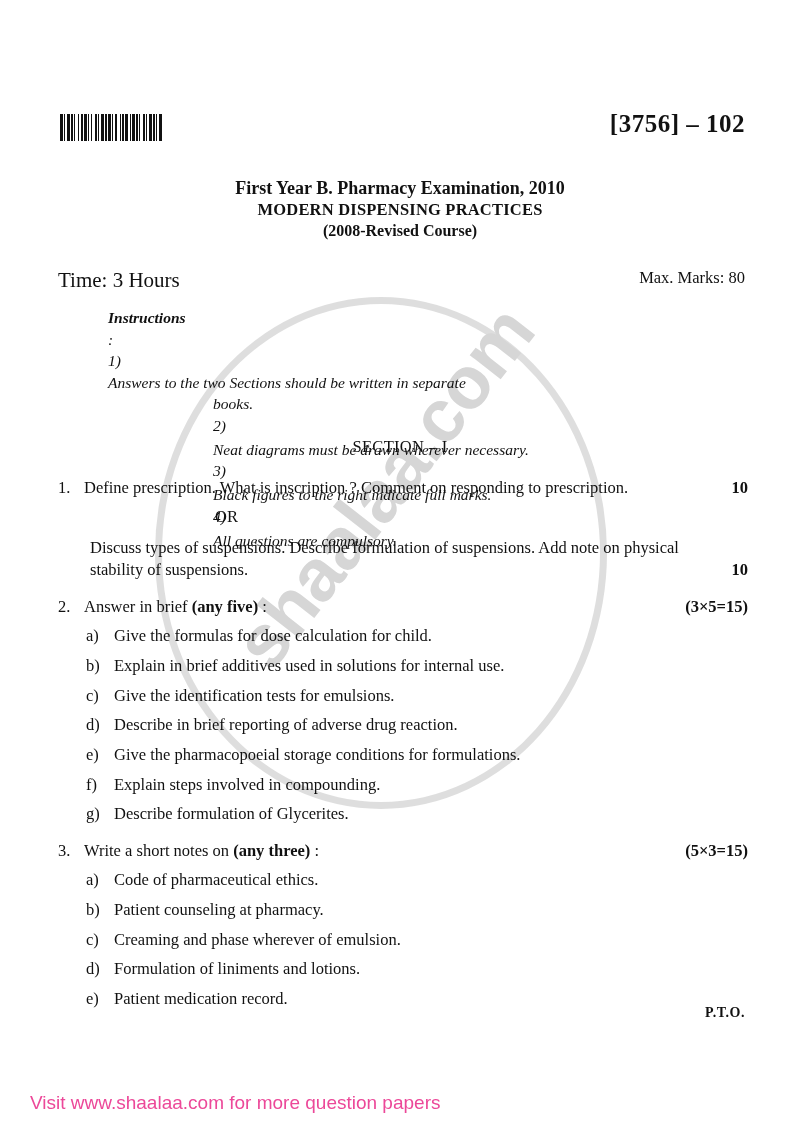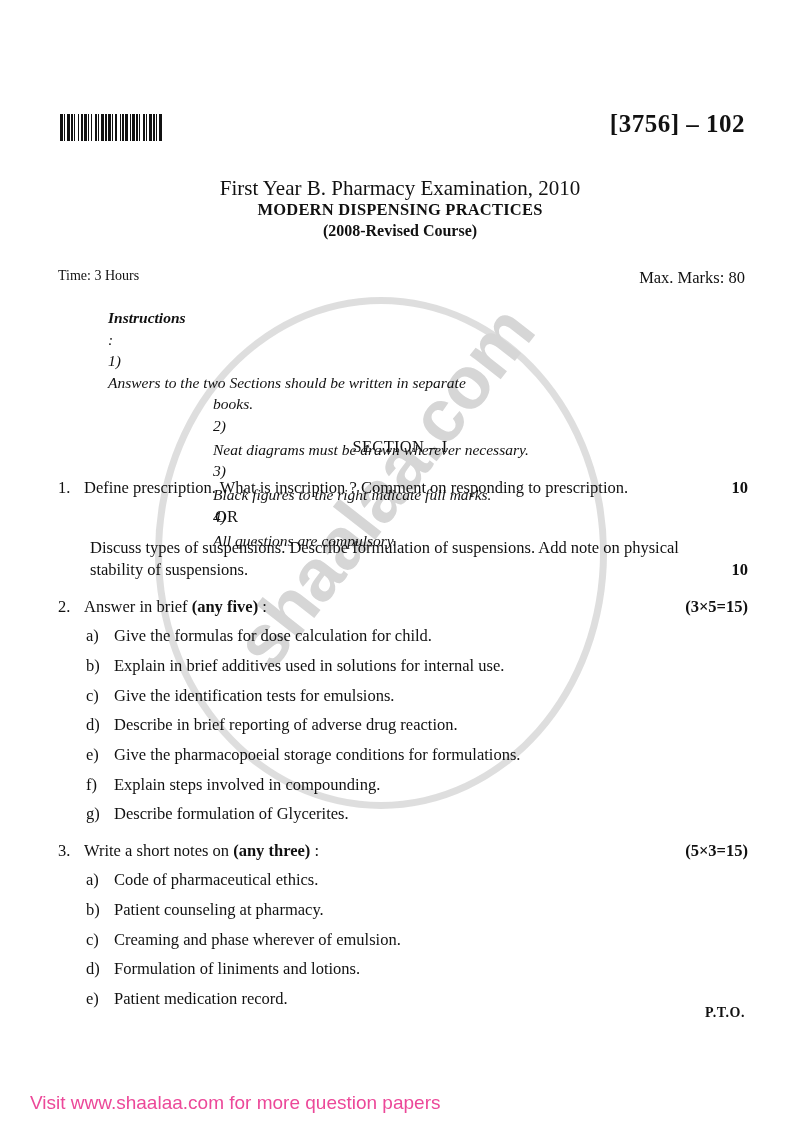--- a/index.html
+++ b/index.html
@@ -81,37 +81,37 @@
   }
 
   
   #title-block {
     left: 0; top: 178px;
     width: 800px;
     text-align: center;
     line-height: 21px;
   }
   #title-block .t1 {
-    font-size: 21px;
-    font-weight: 400;
+    font-size: 18px;
+    font-weight: 700;
   }
   #title-block .t2 {
     font-size: 16.5px;
     font-weight: 700;
     letter-spacing: .2px;
   }
   #title-block .t3 {
     font-size: 16px;
     font-weight: 700;
   }
 
   
   #time-label {
     left: 58px; top: 268px;
-    font-size: 14px;
+    font-size: 21px;
   }
   #marks-label {
     right: 55px; top: 268px;
     font-size: 16.5px;
     white-space: nowrap;
   }
 
   
   #instructions {
     left: 108px; top: 307px;

